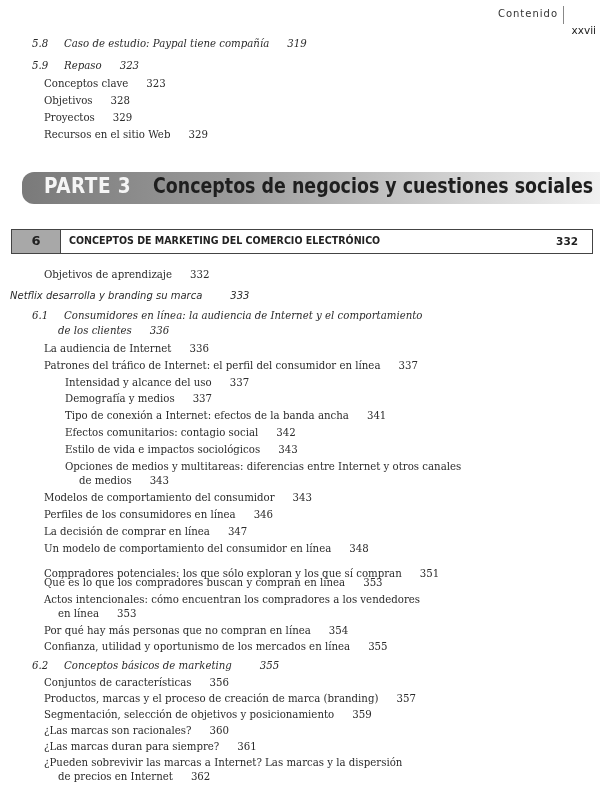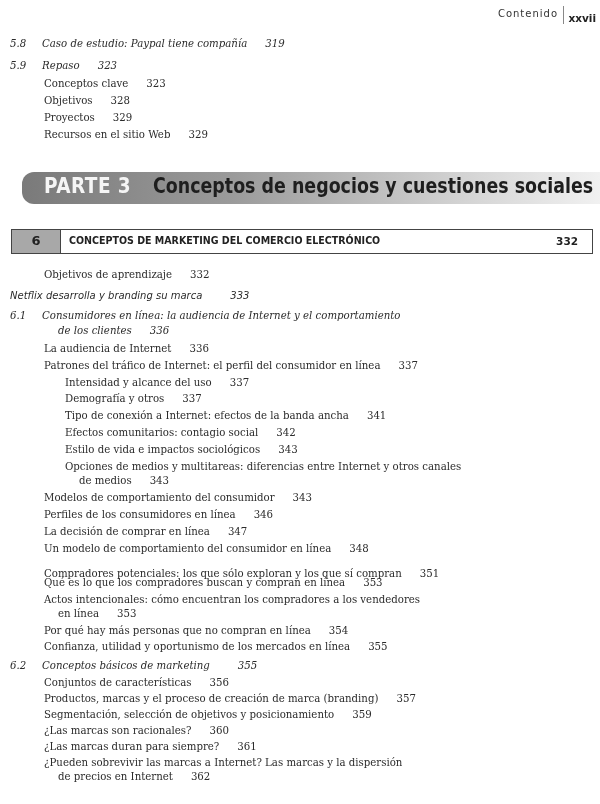--- a/index.html
+++ b/index.html
@@ -1,24 +1,24 @@
 <!DOCTYPE html>
 <html><head>
 <meta charset="utf-8">
 <style>
   html, body { margin:0; padding:0; }
   body { width:600px; height:804px; background:#ffffff; position:relative; overflow:hidden;
          font-family:"DejaVu Serif", serif; color:#2a2a2a; }
   .runhead { position:absolute; top:8px; right:0; width:600px; height:20px; }
   .runhead .title { position:absolute; right:42px; top:0; font-family:"DejaVu Sans", sans-serif; font-size:10px; letter-spacing:1px; color:#333; }
   .runhead .bar { position:absolute; right:36px; top:-2px; width:1px; height:18px; background:#888; }
-  .runhead .page { position:absolute; right:4px; top:4px; font-family:"DejaVu Sans", sans-serif; font-weight:bold; font-size:10.5px; color:#222; }
+  .runhead .page { position:absolute; right:4px; top:16px; font-family:"DejaVu Sans", sans-serif; font-weight:normal; font-size:10.5px; color:#222; }
 
   .line { position:absolute; left:0; font-size:10.2px; white-space:nowrap; color:#2b2b2b; }
-  .num { display:inline-block; width:32px; font-style:italic; }
+  .num { display:inline-block; width:32px; font-style:italic;margin-left:22px; }
   .pg { margin-left:18px;margin-top:27px; }
   .sec { font-style:italic; }
   .l1 { left:10px; }
   .l2 { left:44px; }
   .l3 { left:65px; }
   .cont2 { left:58px; }
   .cont3 { left:79px; }
 
   .parte { position:absolute; left:22px; top:172px; width:585px; height:32px; border-radius:12px 0 0 12px;
            background:linear-gradient(to right, #7a7a7a 0%, #9a9a9a 35%, #d4d4d4 75%, #f4f4f4 100%);padding-left:8px; }
@@ -73,21 +73,21 @@
 <div class="line l1 sec" style="top:310px">
   <span class="num">6.1</span><span>Consumidores en línea: la audiencia de Internet y el comportamiento</span>
 </div>
 <div class="line cont2 sec" style="top:325px">
   <span>de los clientes</span><span class="pg">336</span>
 </div>
 
 <div class="line l2" style="top:343px"><span>La audiencia de Internet</span><span class="pg">336</span></div>
 <div class="line l2" style="top:360px"><span>Patrones del tráfico de Internet: el perfil del consumidor en línea</span><span class="pg">337</span></div>
 <div class="line l3" style="top:377px"><span>Intensidad y alcance del uso</span><span class="pg">337</span></div>
-<div class="line l3" style="top:393px"><span>Demografía y otros</span><span class="pg">337</span></div>
+<div class="line l3" style="top:393px"><span>Demografía y medios</span><span class="pg">337</span></div>
 <div class="line l3" style="top:410px"><span>Tipo de conexión a Internet: efectos de la banda ancha</span><span class="pg">341</span></div>
 <div class="line l3" style="top:427px"><span>Efectos comunitarios: contagio social</span><span class="pg">342</span></div>
 <div class="line l3" style="top:444px"><span>Estilo de vida e impactos sociológicos</span><span class="pg">343</span></div>
 <div class="line l3" style="top:461px"><span>Opciones de medios y multitareas: diferencias entre Internet y otros canales</span></div>
 <div class="line cont3" style="top:475px"><span>de medios</span><span class="pg">343</span></div>
 <div class="line l2" style="top:492px"><span>Modelos de comportamiento del consumidor</span><span class="pg">343</span></div>
 <div class="line l2" style="top:509px"><span>Perfiles de los consumidores en línea</span><span class="pg">346</span></div>
 <div class="line l2" style="top:526px"><span>La decisión de comprar en línea</span><span class="pg">347</span></div>
 <div class="line l2" style="top:543px"><span>Un modelo de comportamiento del consumidor en línea</span><span class="pg">348</span></div>
 <div class="line l2" style="top:568px"><span>Compradores potenciales: los que sólo exploran y los que sí compran</span><span class="pg">351</span></div>

